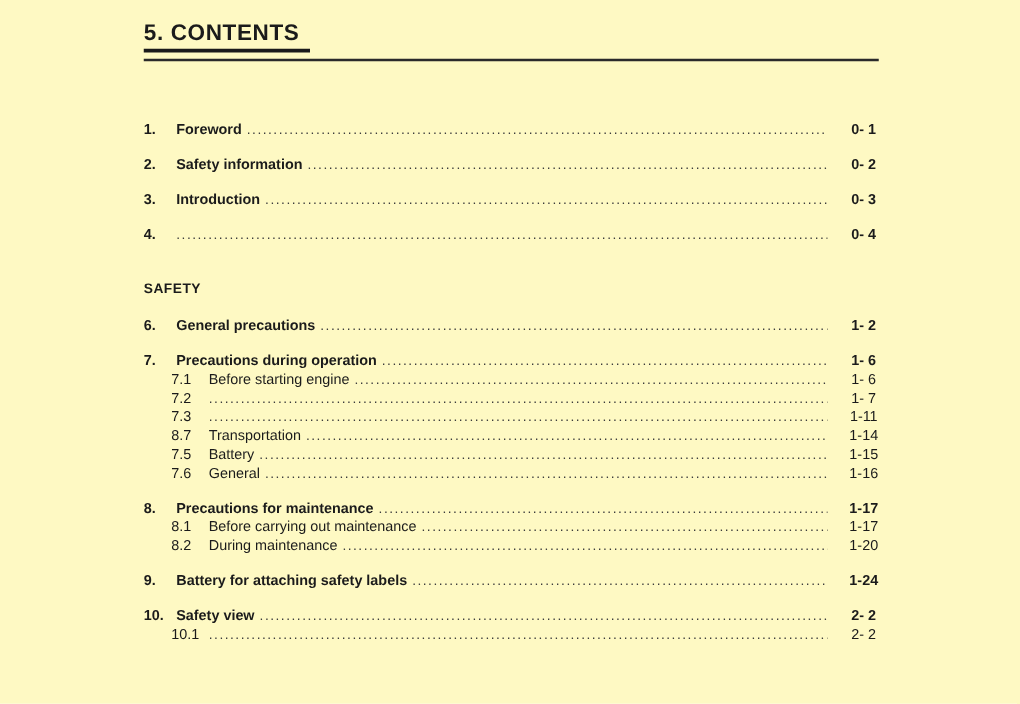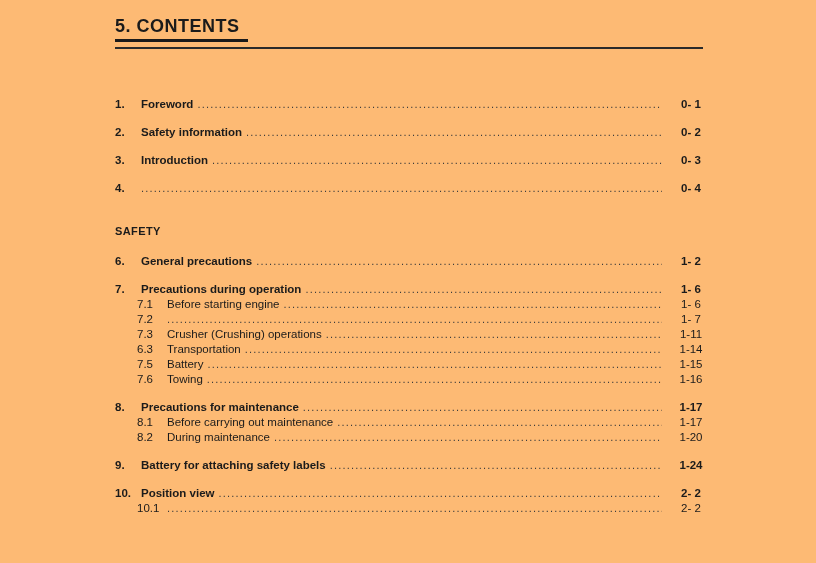--- a/index.html
+++ b/index.html
@@ -8,21 +8,21 @@
     background: #ffffff;
     width: 816px;
     height: 563px;
     overflow: hidden;
     font-family: "Liberation Sans", "DejaVu Sans", sans-serif;
     color: #1b1b1b;
   }
   .page {
     position: absolute;
     inset: 0;
-    background: #fdba74;
+    background: #fef9c3;
     padding: 16px 104px 0 115px;
     box-sizing: border-box;
   }
   .title-block {
     width: 588px;
     border-bottom: 2px solid #2a2a2a;
     padding-bottom: 5px;
   }
   .title {
     display: inline-block;
@@ -138,39 +138,38 @@
         <span class="dots">............................................................................................................................................................................................................................................................................................................</span>
         <span class="pagenum">1- 6</span>
       </div>
       <div class="row sub">
         <span class="num">7.2</span>
         <span class="dots">............................................................................................................................................................................................................................................................................................................</span>
         <span class="pagenum">1- 7</span>
       </div>
       <div class="row sub">
         <span class="num">7.3</span>
-        <span class="label">Crusher (Crushing) operations</span>
         <span class="dots">............................................................................................................................................................................................................................................................................................................</span>
         <span class="pagenum">1-11</span>
       </div>
       <div class="row sub">
-        <span class="num">6.3</span>
+        <span class="num">8.7</span>
         <span class="label">Transportation</span>
         <span class="dots">............................................................................................................................................................................................................................................................................................................</span>
         <span class="pagenum">1-14</span>
       </div>
       <div class="row sub">
         <span class="num">7.5</span>
         <span class="label">Battery</span>
         <span class="dots">............................................................................................................................................................................................................................................................................................................</span>
         <span class="pagenum">1-15</span>
       </div>
       <div class="row sub">
         <span class="num">7.6</span>
-        <span class="label">Towing</span>
+        <span class="label">General</span>
         <span class="dots">............................................................................................................................................................................................................................................................................................................</span>
         <span class="pagenum">1-16</span>
       </div>
       <div class="row main">
         <span class="num">8.</span>
         <span class="label">Precautions for maintenance</span>
         <span class="dots">............................................................................................................................................................................................................................................................................................................</span>
         <span class="pagenum">1-17</span>
       </div>
       <div class="row sub">
@@ -186,21 +185,21 @@
         <span class="pagenum">1-20</span>
       </div>
       <div class="row main">
         <span class="num">9.</span>
         <span class="label">Battery for attaching safety labels</span>
         <span class="dots">............................................................................................................................................................................................................................................................................................................</span>
         <span class="pagenum">1-24</span>
       </div>
       <div class="row main">
         <span class="num">10.</span>
-        <span class="label">Position view</span>
+        <span class="label">Safety view</span>
         <span class="dots">............................................................................................................................................................................................................................................................................................................</span>
         <span class="pagenum">2- 2</span>
       </div>
       <div class="row sub">
         <span class="num">10.1</span>
         <span class="dots">............................................................................................................................................................................................................................................................................................................</span>
         <span class="pagenum">2- 2</span>
       </div>
     </div>
 </div>

